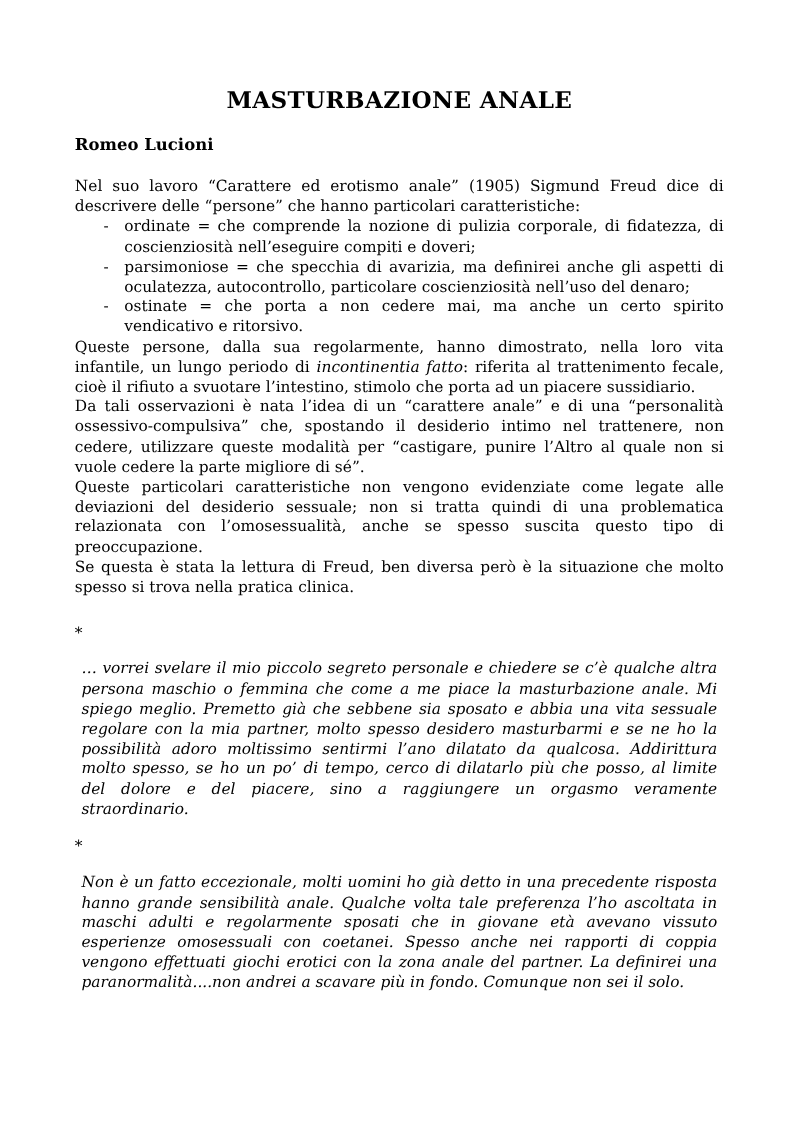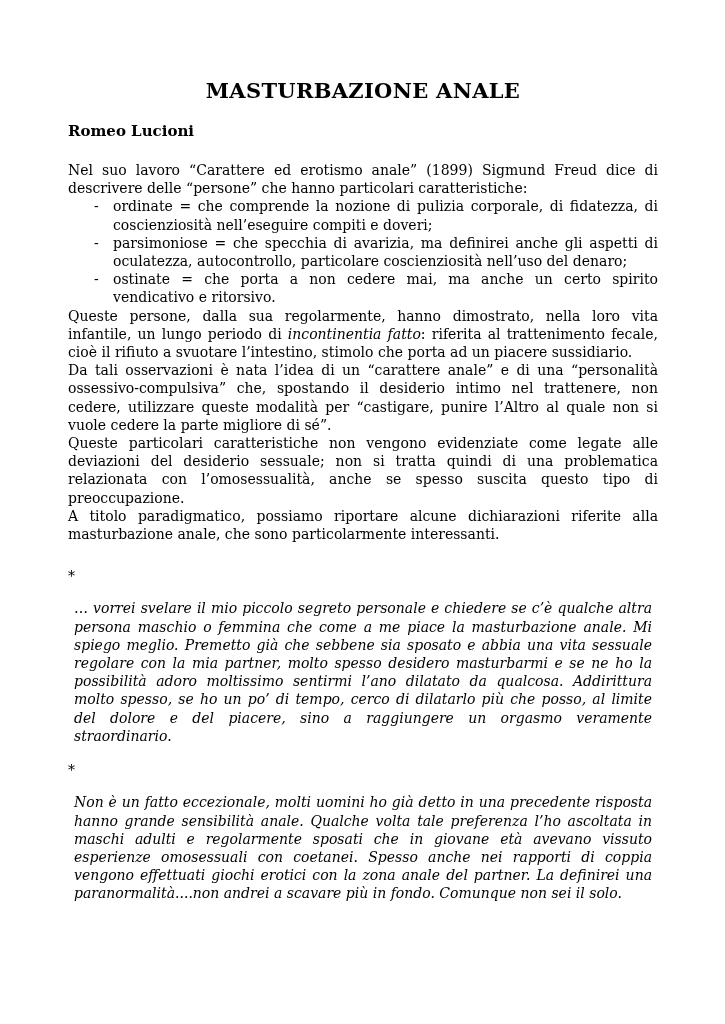--- a/index.html
+++ b/index.html
@@ -72,21 +72,21 @@
 </style>
 </head>
 <body>
 
 <div class="page">
 
   <h1 class="title">MASTURBAZIONE ANALE</h1>
 
   <div class="author">Romeo Lucioni</div>
 
-  <p class="body-par">Nel suo lavoro “Carattere ed erotismo anale” (1899) Sigmund Freud dice di descrivere delle “persone” che hanno particolari caratteristiche:</p>
+  <p class="body-par">Nel suo lavoro “Carattere ed erotismo anale” (1905) Sigmund Freud dice di descrivere delle “persone” che hanno particolari caratteristiche:</p>
 
   <div class="list">
 
     <div class="list-item">
       <span class="marker">-</span>
       <p class="item-text"><b class="term">ordinate</b><span> = che comprende la nozione di pulizia corporale, di fidatezza, di coscienziosità nell’eseguire compiti e doveri;</span></p>
     </div>
 
     <div class="list-item">
       <span class="marker">-</span>
@@ -100,22 +100,22 @@
 
   </div>
 
   <p class="body-par"><span>Queste persone, dalla sua regolarmente, hanno dimostrato, nella loro vita infantile, un lungo periodo di </span><i>incontinentia fatto</i><span>: riferita al trattenimento fecale, cioè il rifiuto a svuotare l’intestino, stimolo che porta ad un piacere sussidiario.</span></p>
 
 
   <p class="body-par">Da tali osservazioni è nata l’idea di un “carattere anale” e di una “personalità ossessivo-compulsiva” che, spostando il desiderio intimo nel trattenere, non cedere, utilizzare queste modalità per “castigare, punire l’Altro al quale non si vuole cedere la parte migliore di sé”.</p>
 
   <p class="body-par">Queste particolari caratteristiche non vengono evidenziate come legate alle deviazioni del desiderio sessuale; non si tratta quindi di una problematica relazionata con l’omosessualità, anche se spesso suscita questo tipo di preoccupazione.</p>
 
+  <p class="body-par">Se questa è stata la lettura di Freud, ben diversa però è la situazione che molto spesso si trova nella pratica clinica.</p>
 
-  <p class="body-par">A titolo paradigmatico, possiamo riportare alcune dichiarazioni riferite alla masturbazione anale, che sono particolarmente interessanti.</p>
 
   <div class="separator sep-first">*</div>
 
   <p class="quote">… vorrei svelare il mio piccolo segreto personale e chiedere se c’è qualche altra persona maschio o femmina che come a me piace la masturbazione anale. Mi spiego meglio. Premetto già che sebbene sia sposato e abbia una vita sessuale regolare con la mia partner, molto spesso desidero masturbarmi e se ne ho la possibilità adoro moltissimo sentirmi l’ano dilatato da qualcosa. Addirittura molto spesso, se ho un po’ di tempo, cerco di dilatarlo più che posso, al limite del dolore e del piacere, sino a raggiungere un orgasmo veramente straordinario.</p>
 
   <div class="separator">*</div>
 
   <p class="quote">Non è un fatto eccezionale, molti uomini ho già detto in una precedente risposta hanno grande sensibilità anale. Qualche volta tale preferenza l’ho ascoltata in maschi adulti e regolarmente sposati che in giovane età avevano vissuto esperienze omosessuali con coetanei. Spesso anche nei rapporti di coppia vengono effettuati giochi erotici con la zona anale del partner. La definirei una paranormalità....non andrei a scavare più in fondo. Comunque non sei il solo.</p>
 
   <div class="separator">*</div>

